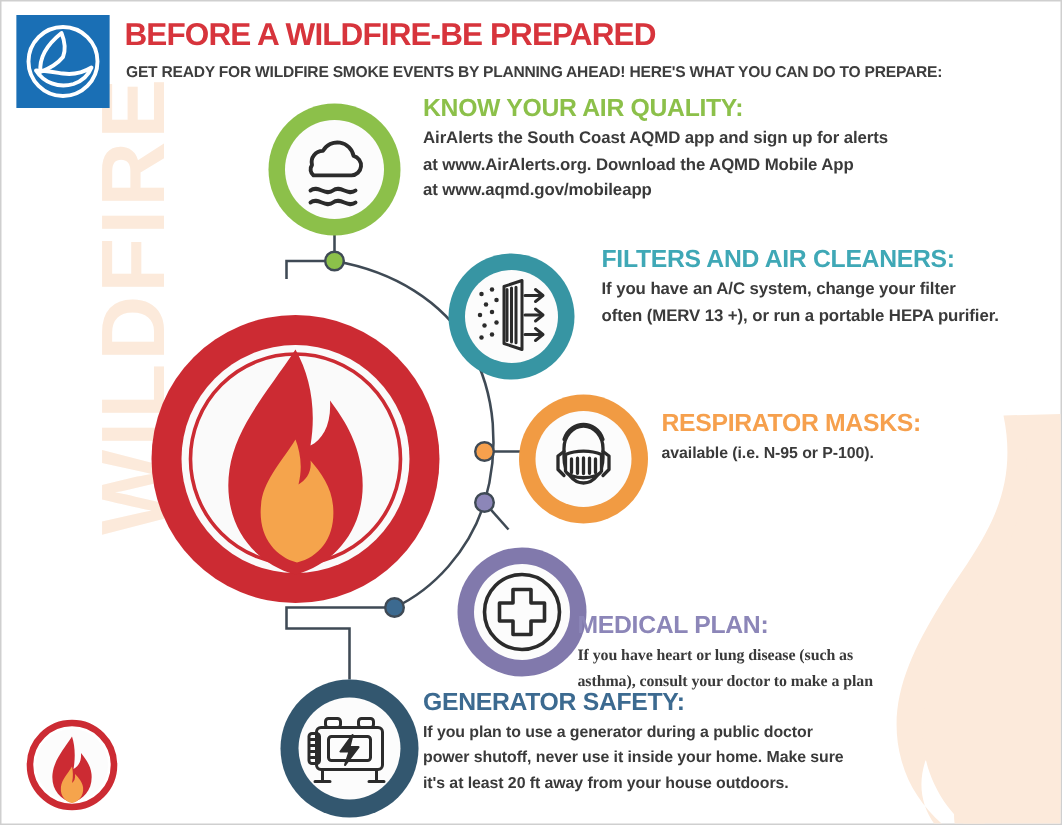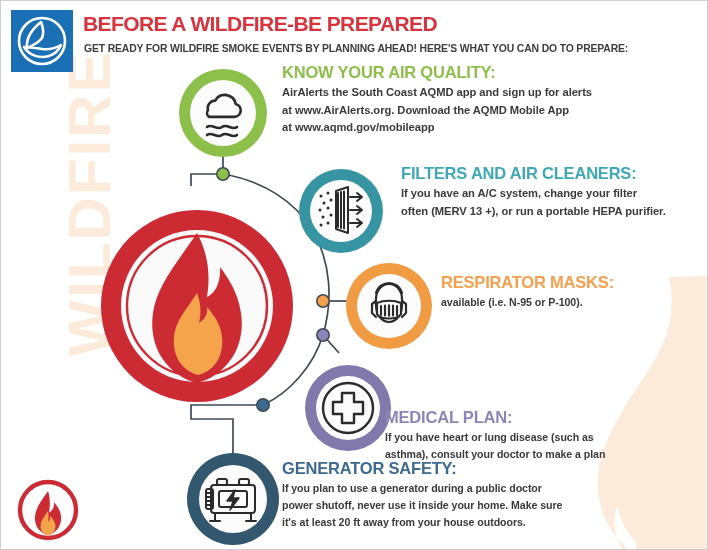--- a/index.html
+++ b/index.html
@@ -105,21 +105,21 @@
   }
   .b-air   { left:281px; top:62px;  width:420px;}
   .b-air h3{color:#8CC04A;}
   .b-filt  { left:400px; top:163px; width:312px;}
   .b-filt h3{color:#3FA8B6;}
   .b-resp  { left:440px; top:272px; width:268px;}
   .b-resp h3{color:#F6A04D;}
   .b-resp p{font-size:10.6px;line-height:17px;}
   .b-med   { left:384px; top:368px; width:312px;margin-top:39px;}
   .b-med h3{color:#8C86B8;}
-  .b-med p{font-size:10.6px;line-height:17px;}
+  .b-med p{font-size:10.6px;line-height:17px;font-family:Liberation Serif, serif;}
   .b-gen   { left:281px; top:458px; width:380px;}
   .b-gen h3{color:#3C6A90;}
   .b-gen p{font-size:10.6px;line-height:17px;}
 
   
   .badge-fire{
     position:absolute;left:16px;bottom:8px;width:62px;height:62px;z-index:6;
   }
 </style>
 </head>

